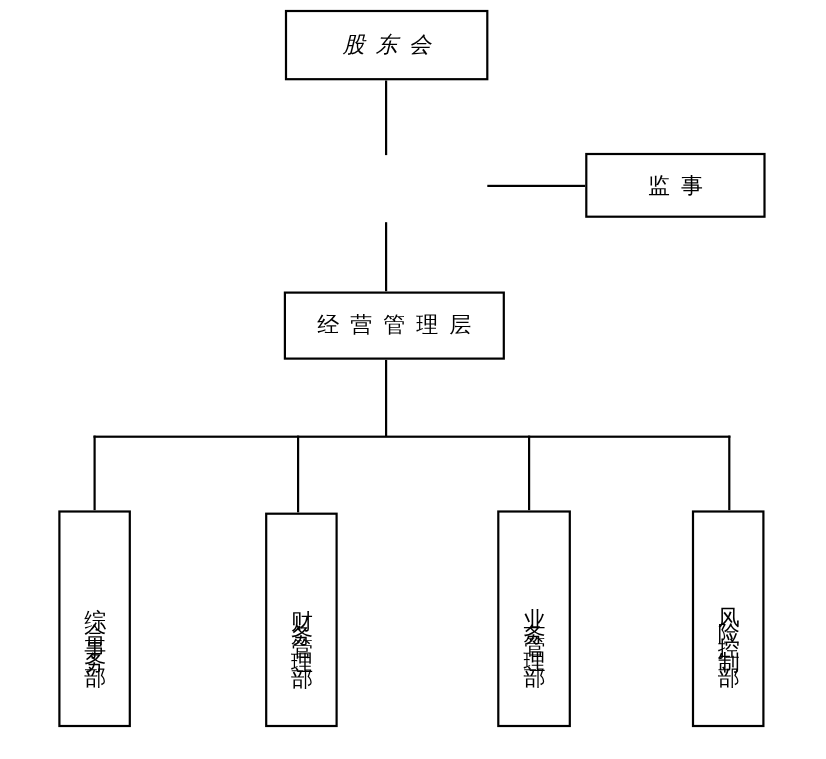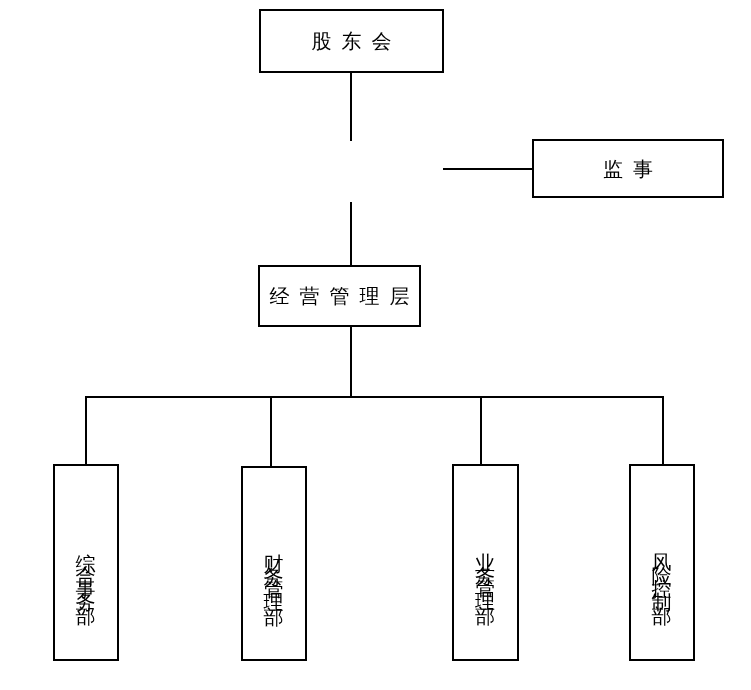--- a/index.html
+++ b/index.html
@@ -42,24 +42,24 @@
     margin-bottom: -13px; 
   }
   .line {
     position: absolute;
     background: var(--line, #000000);
   }
   .line.vert { width: 2px; }
   .line.horz { height: 2px; }
 
   
-  .n-shareholders { left: 259px; top: 9px;   width: 185px; height: 64px; }
+  .n-shareholders { left: 259px; top: 9px;   width: 185px; height: 64px; font-style: italic; }
   .n-board        { left: 257px; top: 141px; width: 186px; height: 61px; }
-  .n-supervisors  { left: 532px; top: 139px; width: 192px; height: 59px; }
-  .n-management   { left: 258px; top: 265px; width: 163px; height: 62px; justify-content: center; }
+  .n-supervisors  { left: 532px; top: 139px; width: 164px; height: 59px; }
+  .n-management   { left: 258px; top: 265px; width: 201px; height: 62px; justify-content: center; }
   .n-dept1        { left: 53px;  top: 464px; width: 66px;  height: 197px; }
   .n-dept2        { left: 241px; top: 466px; width: 66px;  height: 195px; }
   .n-dept3        { left: 452px; top: 464px; width: 67px;  height: 197px; }
   .n-dept4        { left: 629px; top: 464px; width: 66px;  height: 197px; }
 
   
   .c-sh-board     { left: 350px; top: 73px;  height: 68px; }
   .c-board-sup    { left: 443px; top: 168px; width: 89px; }
   .c-board-mgmt   { left: 350px; top: 202px; height: 63px; }
   .c-mgmt-stem    { left: 350px; top: 327px; height: 70px; }

